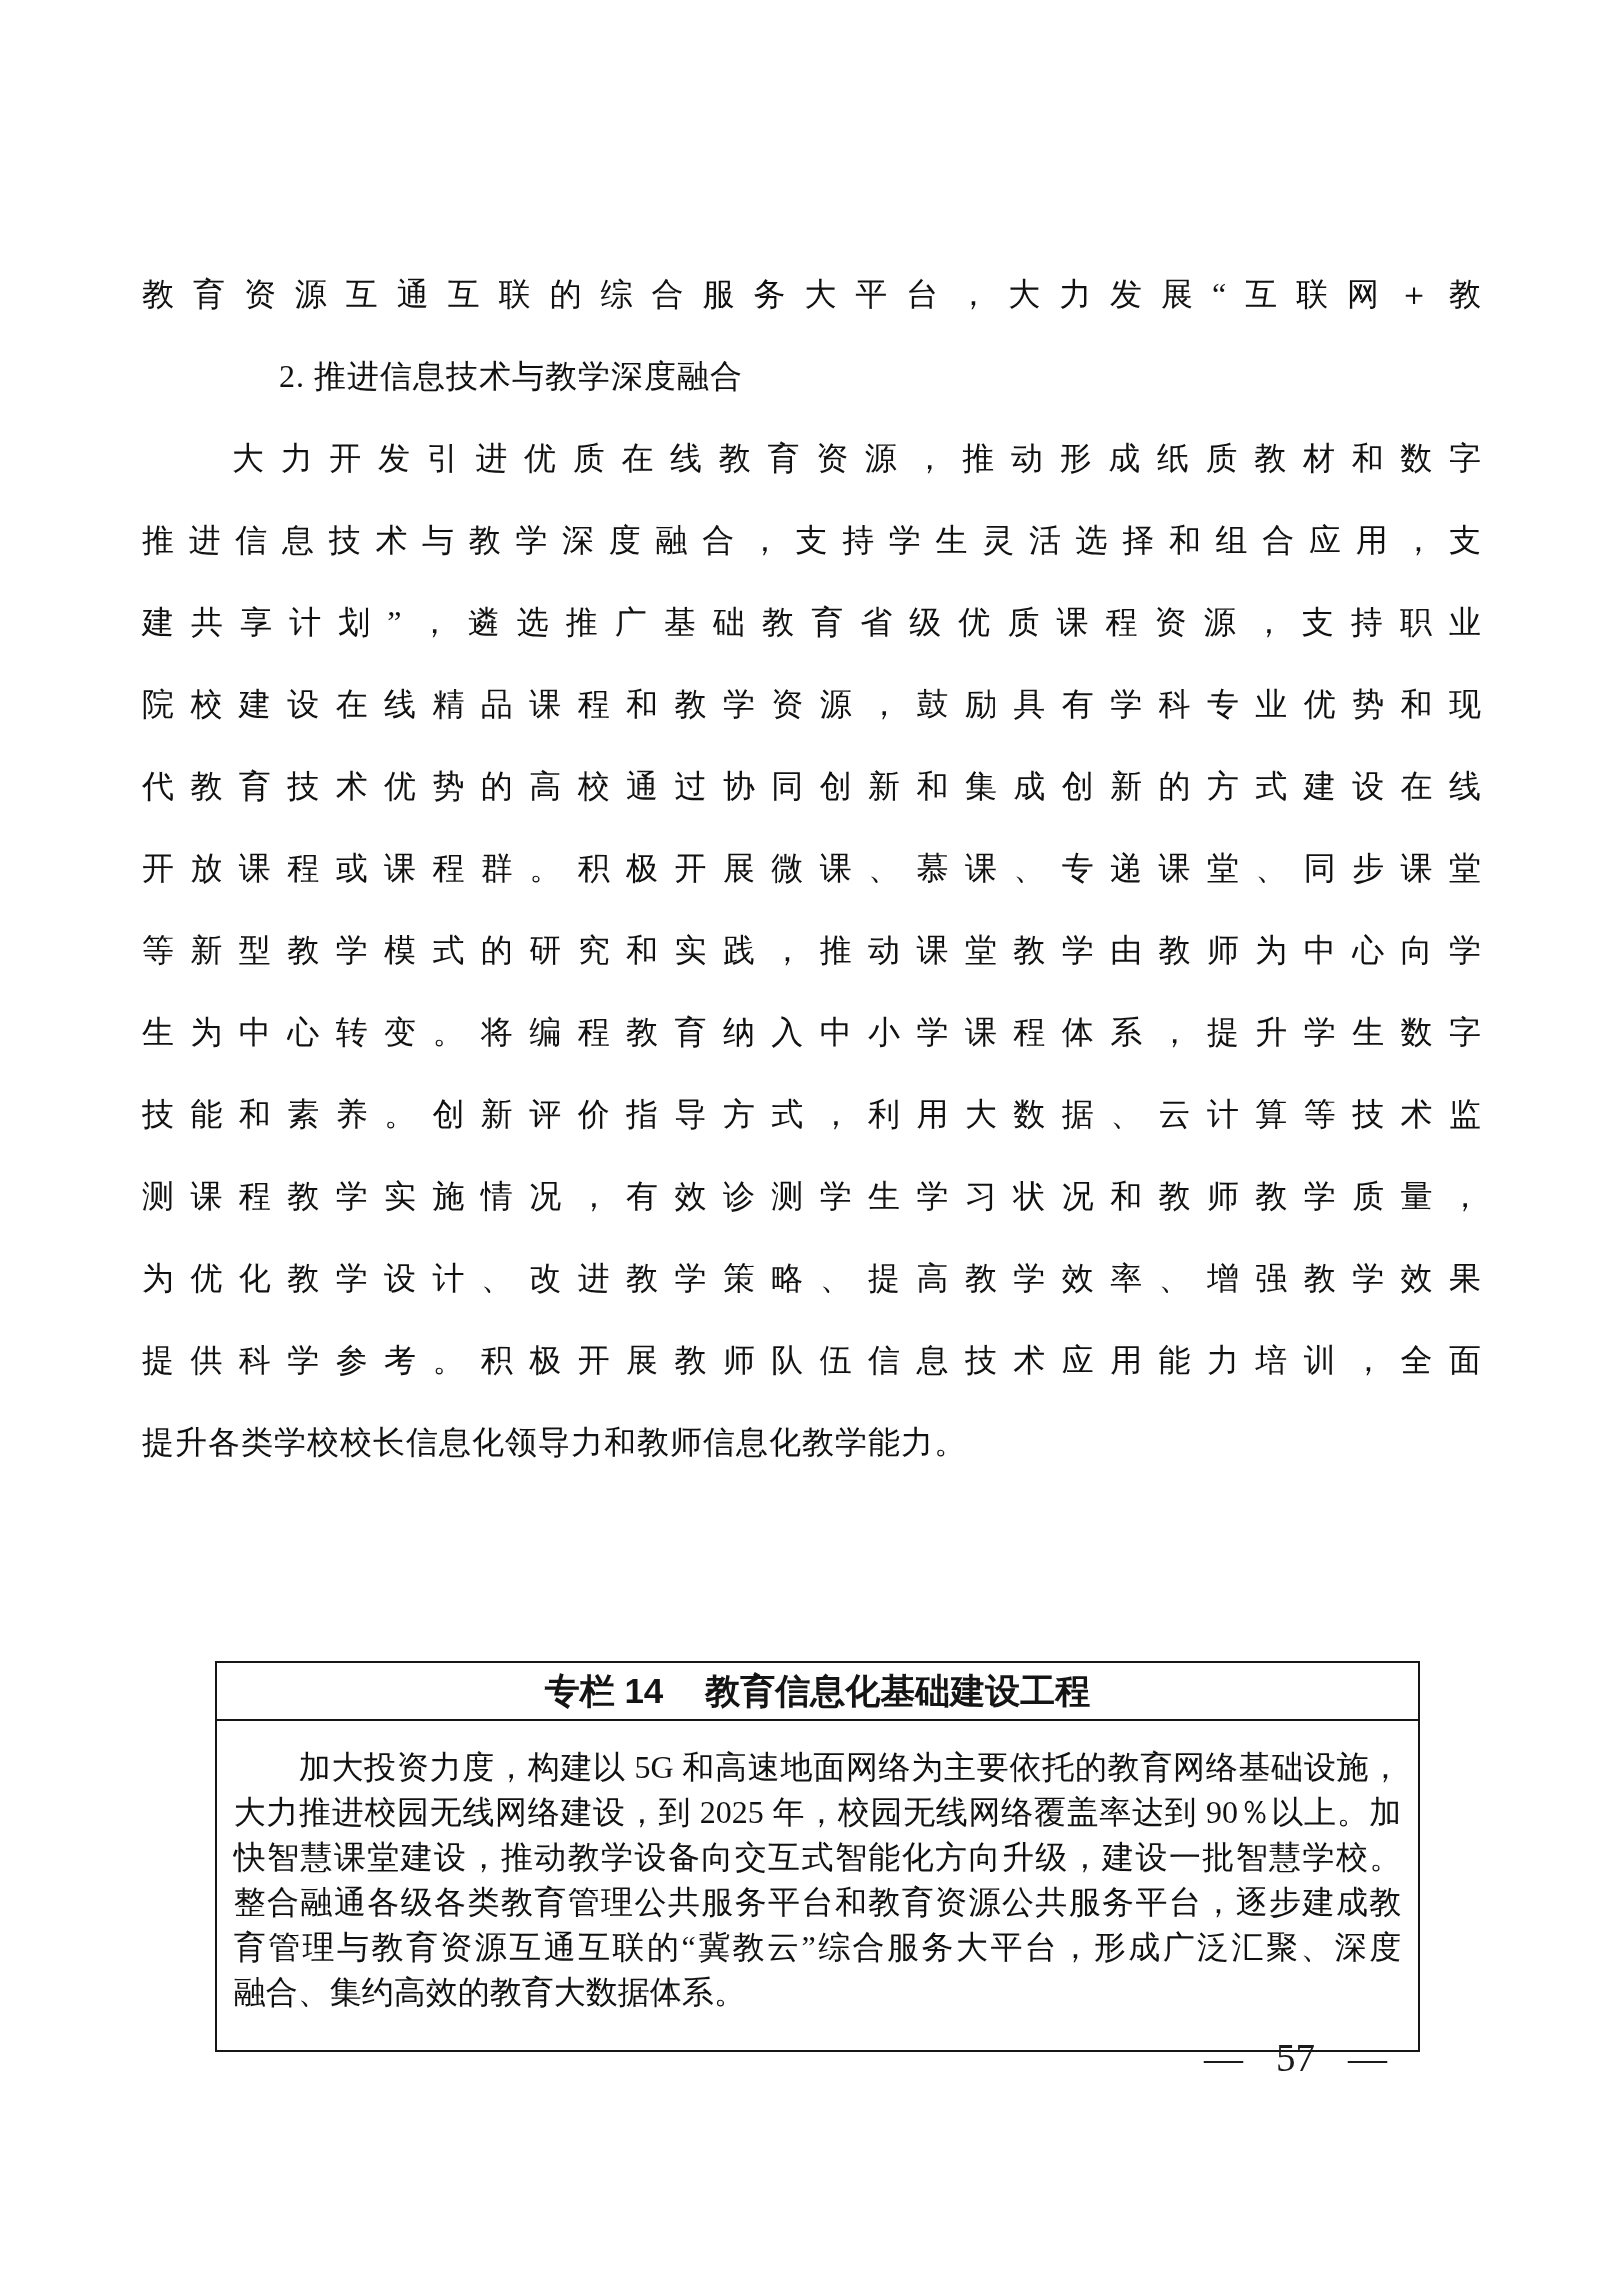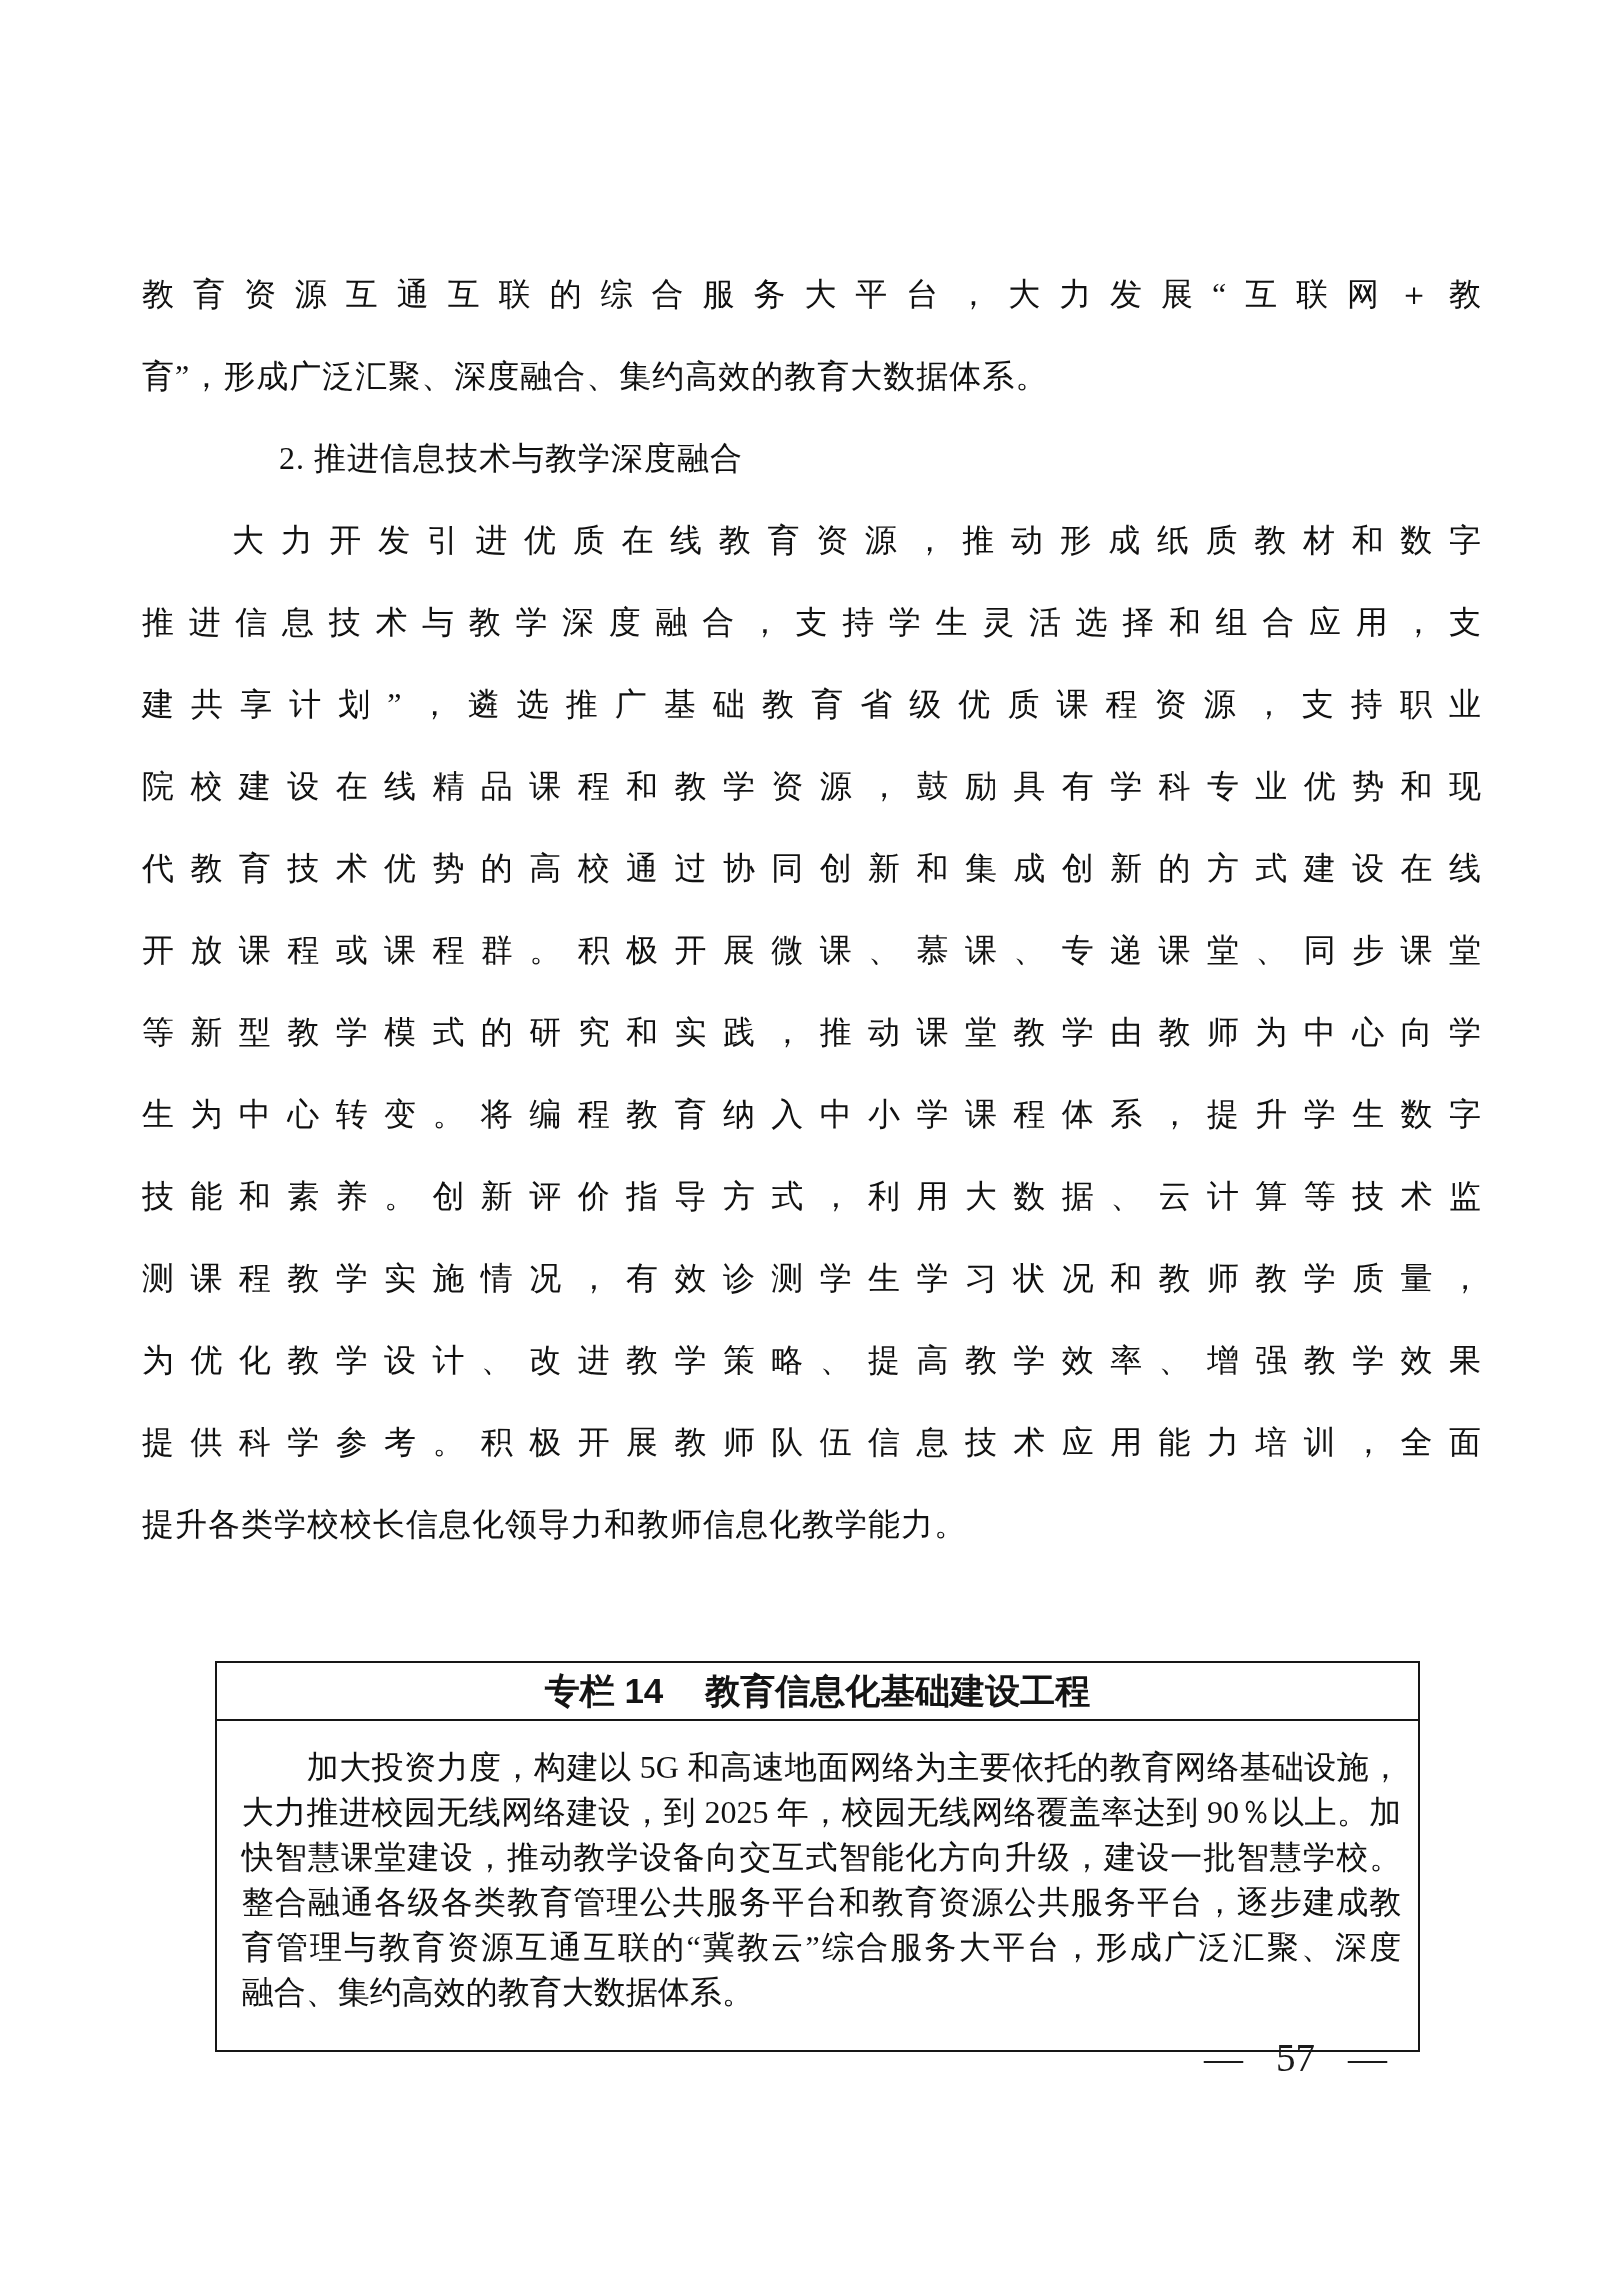--- a/index.html
+++ b/index.html
@@ -51,21 +51,20 @@
     font-size: 35px;
     color: #141414;
   }
   .box-body { padding: 23.5px 16.7px 0 16.7px; }
   .bln {
     font-size: 32px;
     line-height: 45px;
     height: 45px;
     text-align: justify;
     text-align-last: justify;
-    margin-left: 8px;
   }
   .bln.nj { text-align: left; text-align-last: left; }
   .bln.bind2 { text-indent: 65px; }
   .box-body-spacer { height: 35px; }
 
   
   .footer {
     position: absolute;
     top: 2035px;
     right: 235px;
@@ -75,21 +74,20 @@
     font-size: 39px;
     color: #1a1a1a;
   }
   .footer .dash { letter-spacing: 0; }
 </style>
 </head>
 <body>
 
 <div class="main-text">
   <div class="ln">教育资源互通互联的综合服务大平台，大力发展“互联网＋教</div>
-  <div class="ln nj">育”，形成广泛汇聚、深度融合、集约高效的教育大数据体系。</div>
   <div class="ln nj ind3">2. 推进信息技术与教学深度融合</div>
   <div class="ln ind2">大力开发引进优质在线教育资源，推动形成纸质教材和数字</div>
   <div class="ln">推进信息技术与教学深度融合，支持学生灵活选择和组合应用，支</div>
   <div class="ln">建共享计划”，遴选推广基础教育省级优质课程资源，支持职业</div>
   <div class="ln">院校建设在线精品课程和教学资源，鼓励具有学科专业优势和现</div>
   <div class="ln">代教育技术优势的高校通过协同创新和集成创新的方式建设在线</div>
   <div class="ln">开放课程或课程群。积极开展微课、慕课、专递课堂、同步课堂</div>
   <div class="ln">等新型教学模式的研究和实践，推动课堂教学由教师为中心向学</div>
   <div class="ln">生为中心转变。将编程教育纳入中小学课程体系，提升学生数字</div>
   <div class="ln">技能和素养。创新评价指导方式，利用大数据、云计算等技术监</div>

